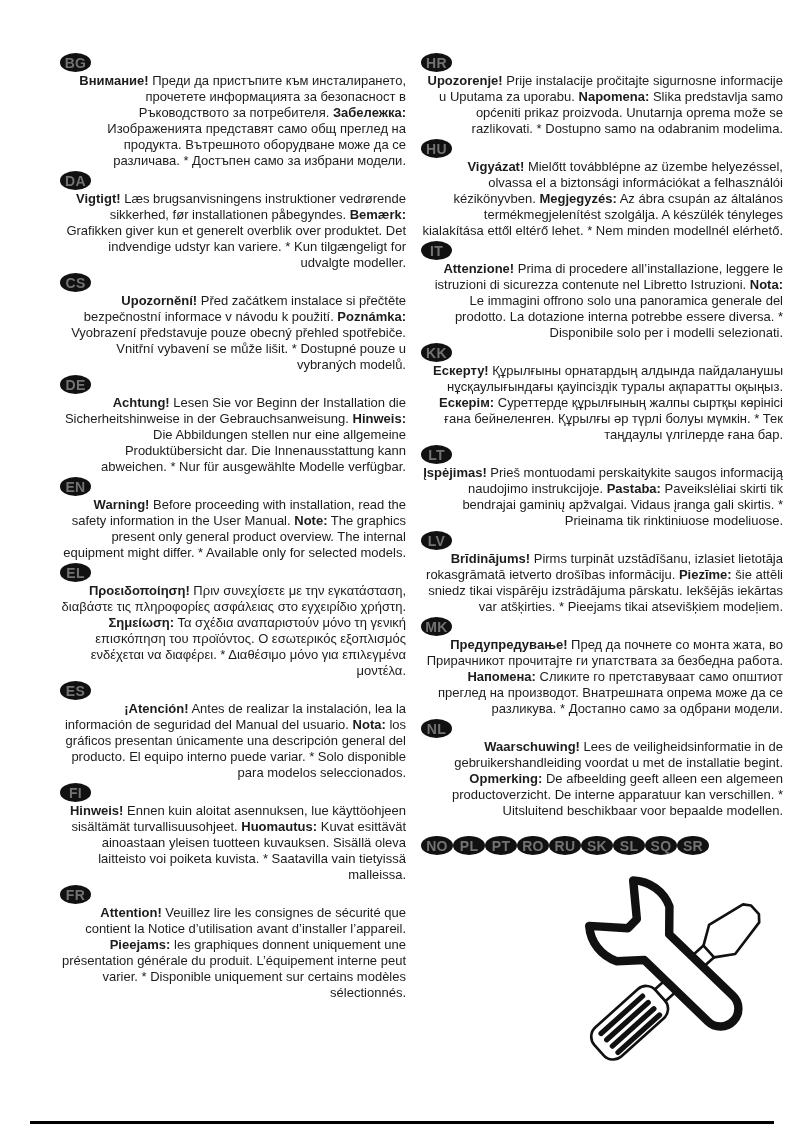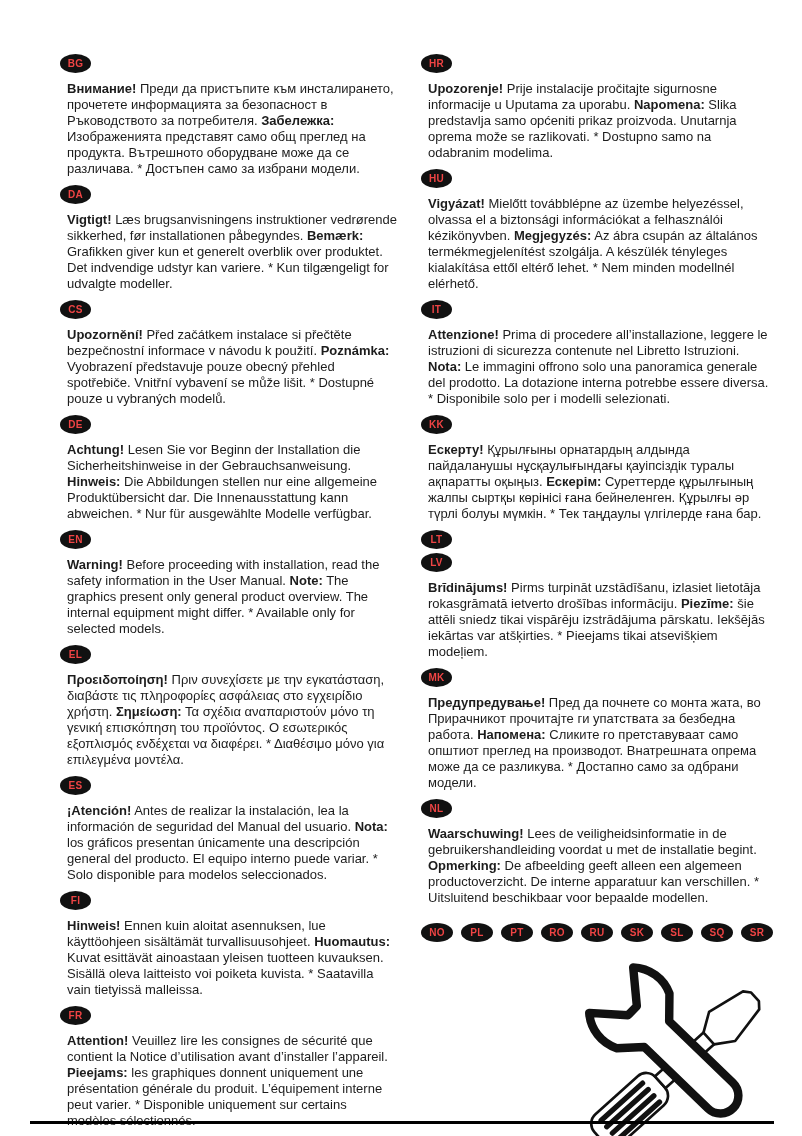--- a/index.html
+++ b/index.html
@@ -9,27 +9,27 @@
     -webkit-font-smoothing:antialiased;
   }
   .page{position:relative;width:802px;height:1136px;overflow:hidden;background:#fff;}
   .cols{position:absolute;top:53px;left:60px;display:flex;}
   .col{width:346px;}
   .col.right{width:362px;margin-left:15px;}
   .section{margin-bottom:2px;}
   .badge{
     display:inline-flex;align-items:center;justify-content:center;
     width:31px;height:19px;border-radius:50%;
-    background:#111;color:#ef4444;font-weight:bold;font-size:10px;
+    background:#111;color:#737373;font-weight:bold;font-size:14px;
     letter-spacing:.3px;margin-bottom:1px;
   }
-  .section p{margin:7px;font-size:13px;line-height:16px;}
+  .section p{margin:0;font-size:13px;line-height:16px;text-align:right;}
   .section b{font-weight:bold;}
   .badge-rows{margin-top:17px;}
-  .badge-row{display:flex;align-items:center;gap:8px;margin-bottom:10px;}
+  .badge-row{display:flex;align-items:center;margin-bottom:10px;}
   .badge-row .badge{width:32px;margin-bottom:0;flex:0 0 auto;}
   .arrow{margin-left:13px;flex:1 1 auto;display:flex;align-items:center;}
   .tools-wrap{width:232px;margin:2px -14px 0 auto;}
   .bottom-rule{position:absolute;left:30px;top:1121px;width:744px;height:3px;background:#000;}
 </style>
 </head>
 <body>
 
 <div class="page">
   <div class="cols">
@@ -43,21 +43,21 @@
         <div class="section"><span class="badge">ES</span><p><b>¡Atención!</b> Antes de realizar la instalación, lea la información de seguridad del Manual del usuario. <b>Nota:</b> los gráficos presentan únicamente una descripción general del producto. El equipo interno puede variar. * Solo disponible para modelos seleccionados.</p></div>
         <div class="section"><span class="badge">FI</span><p><b>Hinweis!</b> Ennen kuin aloitat asennuksen, lue käyttöohjeen sisältämät turvallisuusohjeet. <b>Huomautus:</b> Kuvat esittävät ainoastaan yleisen tuotteen kuvauksen. Sisällä oleva laitteisto voi poiketa kuvista. * Saatavilla vain tietyissä malleissa.</p></div>
         <div class="section"><span class="badge">FR</span><p><b>Attention!</b> Veuillez lire les consignes de sécurité que contient la Notice d’utilisation avant d’installer l’appareil. <b>Pieejams:</b> les graphiques donnent uniquement une présentation générale du produit. L’équipement interne peut varier. * Disponible uniquement sur certains modèles sélectionnés.</p></div>
       </div>
     <div class="col right">
       <div id="col-right">
           <div class="section"><span class="badge">HR</span><p><b>Upozorenje!</b> Prije instalacije pročitajte sigurnosne informacije u Uputama za uporabu. <b>Napomena:</b> Slika predstavlja samo općeniti prikaz proizvoda. Unutarnja oprema može se razlikovati. * Dostupno samo na odabranim modelima.</p></div>
           <div class="section"><span class="badge">HU</span><p><b>Vigyázat!</b> Mielőtt továbblépne az üzembe helyezéssel, olvassa el a biztonsági információkat a felhasználói kézikönyvben. <b>Megjegyzés:</b> Az ábra csupán az általános termékmegjelenítést szolgálja. A készülék tényleges kialakítása ettől eltérő lehet. * Nem minden modellnél elérhető.</p></div>
           <div class="section"><span class="badge">IT</span><p><b>Attenzione!</b> Prima di procedere all’installazione, leggere le istruzioni di sicurezza contenute nel Libretto Istruzioni. <b>Nota:</b> Le immagini offrono solo una panoramica generale del prodotto. La dotazione interna potrebbe essere diversa. * Disponibile solo per i modelli selezionati.</p></div>
           <div class="section"><span class="badge">KK</span><p><b>Ескерту!</b> Құрылғыны орнатардың алдында пайдаланушы нұсқаулығындағы қауіпсіздік туралы ақпаратты оқыңыз. <b>Ескерім:</b> Суреттерде құрылғының жалпы сыртқы көрінісі ғана бейнеленген. Құрылғы әр түрлі болуы мүмкін. * Тек таңдаулы үлгілерде ғана бар.</p></div>
-          <div class="section"><span class="badge">LT</span></div>
+          <div class="section"><span class="badge">LT</span><p><b>Įspėjimas!</b> Prieš montuodami perskaitykite saugos informaciją naudojimo instrukcijoje. <b>Pastaba:</b> Paveikslėliai skirti tik bendrajai gaminių apžvalgai. Vidaus įranga gali skirtis. * Prieinama tik rinktiniuose modeliuose.</p></div>
           <div class="section"><span class="badge">LV</span><p><b>Brīdinājums!</b> Pirms turpināt uzstādīšanu, izlasiet lietotāja rokasgrāmatā ietverto drošības informāciju. <b>Piezīme:</b> šie attēli sniedz tikai vispārēju izstrādājuma pārskatu. Iekšējās iekārtas var atšķirties. * Pieejams tikai atsevišķiem modeļiem.</p></div>
           <div class="section"><span class="badge">MK</span><p><b>Предупредување!</b> Пред да почнете со монта жата, во Прирачникот прочитајте ги упатствата за безбедна работа. <b>Напомена:</b> Сликите го претставуваат само општиот преглед на производот. Внатрешната опрема може да се разликува. * Достапно само за одбрани модели.</p></div>
           <div class="section"><span class="badge">NL</span><p><b>Waarschuwing!</b> Lees de veiligheidsinformatie in de gebruikershandleiding voordat u met de installatie begint. <b>Opmerking:</b> De afbeelding geeft alleen een algemeen productoverzicht. De interne apparatuur kan verschillen. * Uitsluitend beschikbaar voor bepaalde modellen.</p></div>
         </div>
       <div class="badge-rows" id="badge-rows">
           <div class="badge-row">
             <span class="badge">NO</span>
             <span class="badge">PL</span>
             <span class="badge">PT</span>
             <span class="badge">RO</span>

